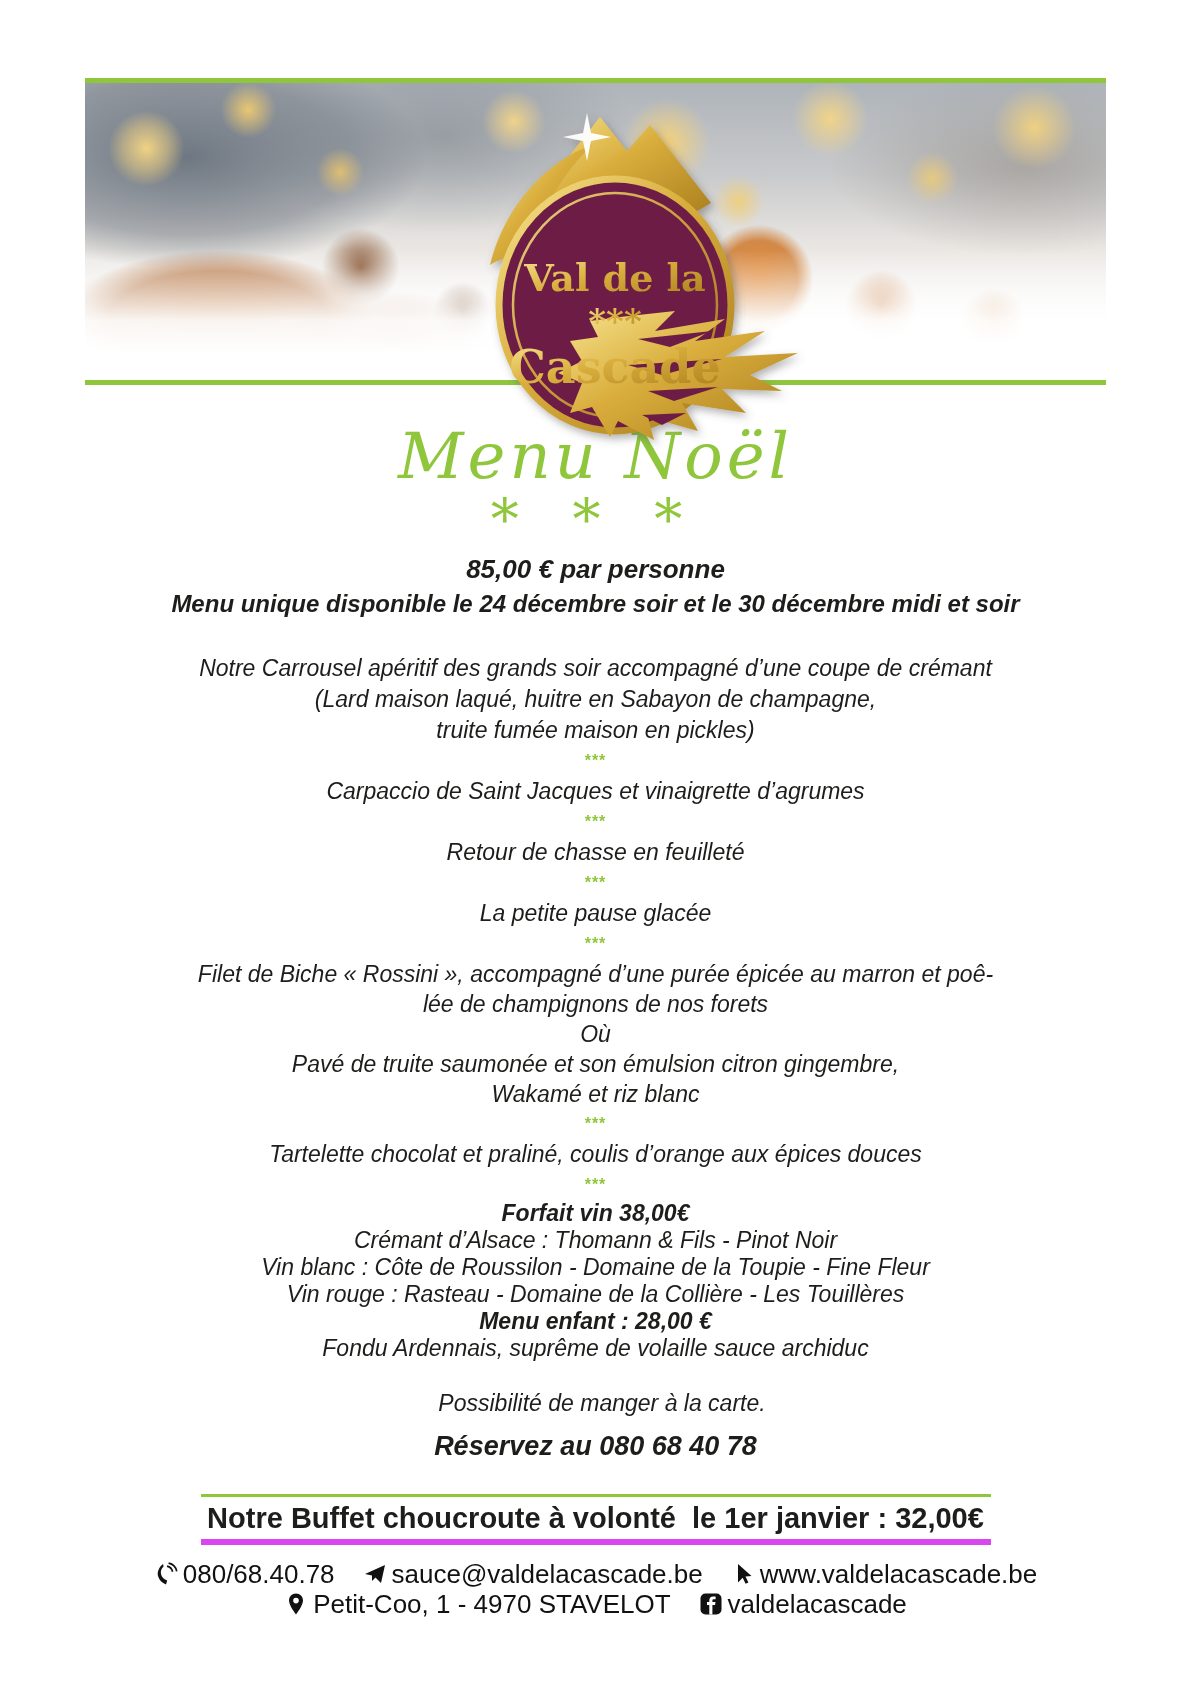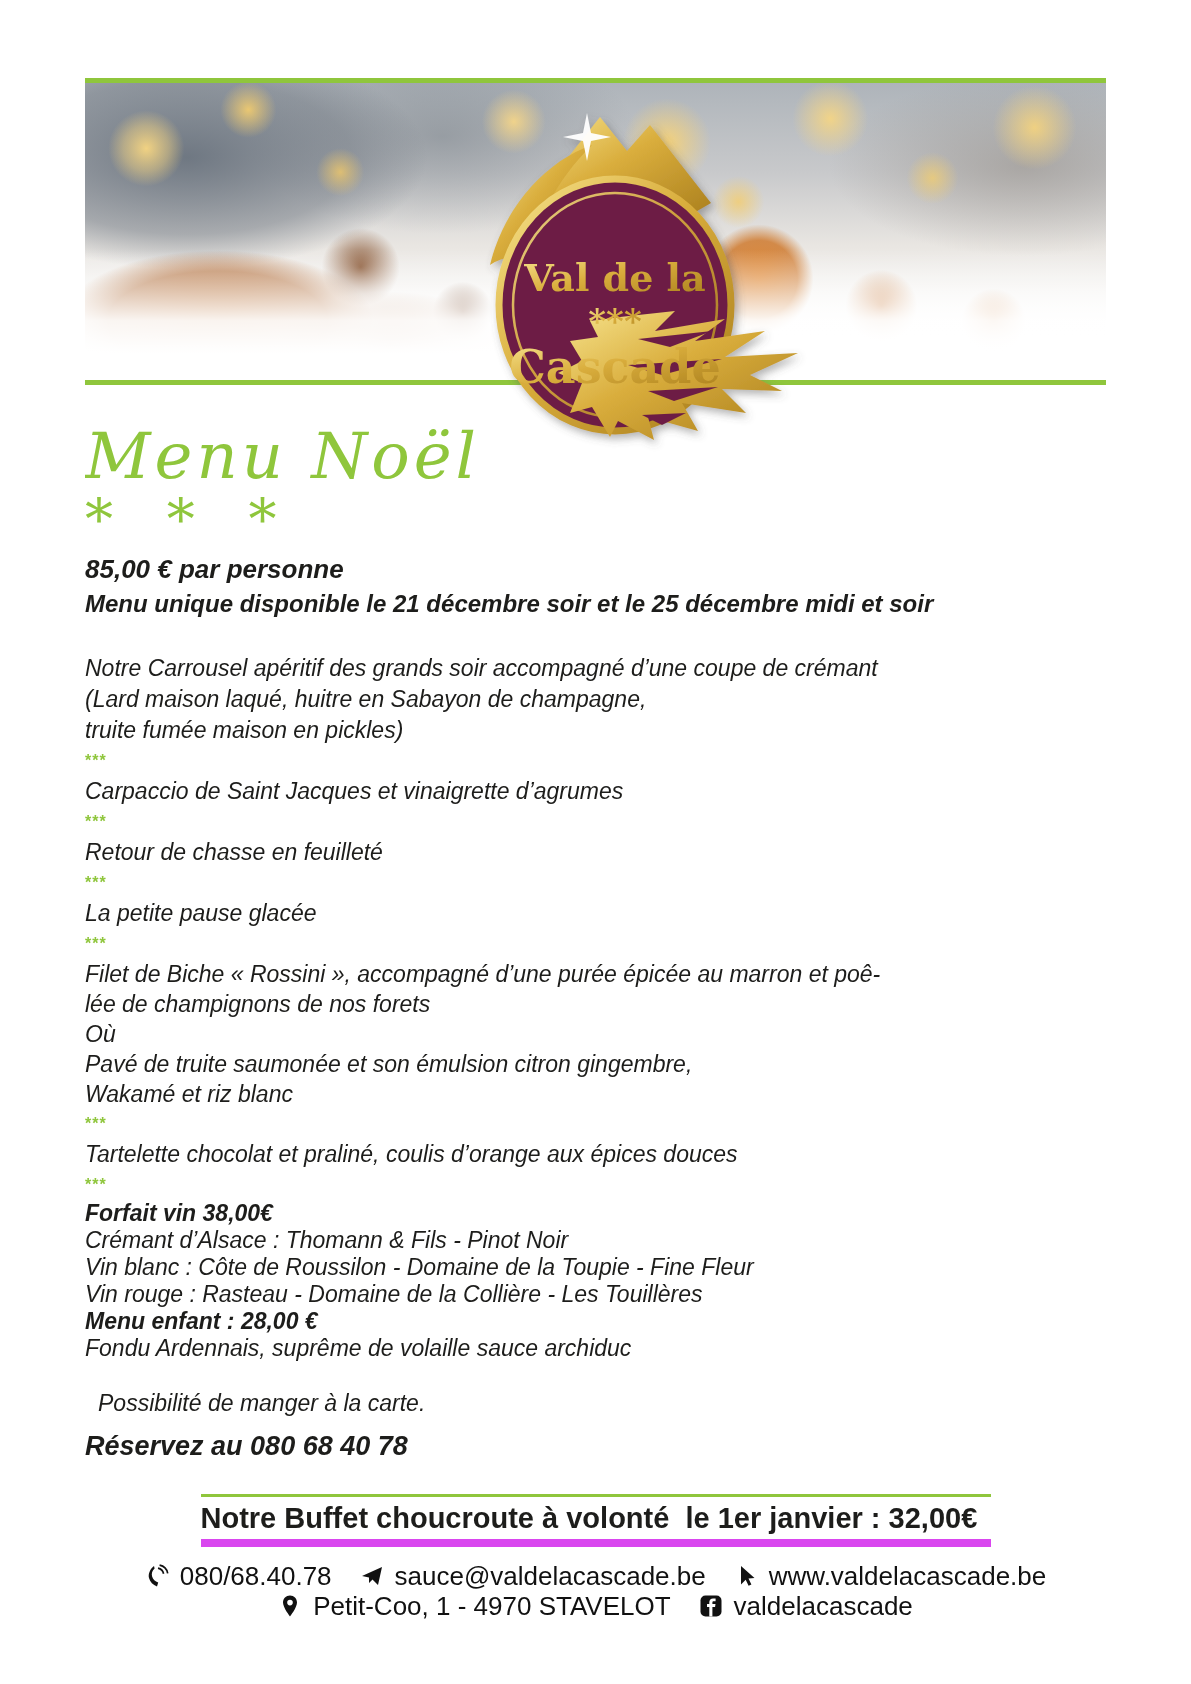--- a/index.html
+++ b/index.html
@@ -1,20 +1,21 @@
 <!DOCTYPE html>
 <html><head>
 <meta charset="utf-8">
 <style>
   * { margin:0; padding:0; box-sizing:border-box; }
   html,body { background:#ffffff; }
   .page {
     position:relative; width:1021px; height:1684px; margin:0 auto;
     background:#ffffff; overflow:hidden;
     font-family:"Liberation Sans", sans-serif; color:#1d1d1b;
+    text-align:center;
   }
   .rule { height:5px; background:#8fc63c; width:100%; }
   .top-rule { margin-top:78px; }
 
   
   .banner {
     position:relative; height:297px; width:100%;
     background:
       linear-gradient(to top, #ffffff 0%, #ffffff 9%, rgba(255,255,255,.92) 20%, rgba(255,255,255,0) 44%),
       radial-gradient(circle 38px at 6% 22%,  rgba(247,214,130,.95) 0%, rgba(247,214,130,.45) 60%, transparent 100%),
@@ -58,30 +59,30 @@
   .course.main { line-height:30px; }
   .first-course { margin-top:36px; }
   .sep { color:#8fc63c; font-size:16px; line-height:14px; font-weight:bold; font-style:normal; margin:8px 0; letter-spacing:1px; }
   .wine-block { font-size:23px; line-height:27px; }
   .block-title { font-weight:bold; }
   .alacarte { margin-top:26px; font-size:23px; line-height:30px; font-style:italic;margin-left:13px; }
   .reserve { margin-top:12px; font-size:27px; line-height:32px; font-weight:bold; }
 
   .buffet-banner {
     margin:32px auto 0 auto; width:790px;
-    border-top:3px solid #8fc63c; border-bottom:8px solid #d946ef;
+    border-top:3px solid #8fc63c; border-bottom:6px solid #d946ef;
     padding:6px 0; font-size:29px; line-height:30px; font-weight:bold;
     white-space:pre-wrap;
   }
 
   
   .footer { margin-top:14px; font-size:26px; line-height:30px; color:#111; }
   .footer-row { display:flex; justify-content:center; align-items:center; gap:10px; }
   .footer-row + .footer-row { margin-top:0px; }
-  .contact { display:inline-flex; align-items:center; gap:11px; margin:0 9px; }
+  .contact { display:inline-flex; align-items:center; gap:5px; margin:0 9px; }
   .ficon { width:24px; height:24px; flex:0 0 auto; }
   .ficon svg { display:block; width:100%; height:100%; fill:#111; }
 </style>
 </head>
 <body>
 
 <div class="page">
 
   <div class="rule top-rule"></div>
 
@@ -118,21 +119,21 @@
         <text class="logo-text" x="145" y="238" font-size="34" text-anchor="middle" fill="url(#gold)">***</text>
         <text class="logo-text" x="145" y="288" font-size="46" text-anchor="middle" fill="url(#gold)">Cascade</text>
       </g>
     </svg>
   </div>
 
   <div class="title">Menu Noël</div>
   <div class="title-stars">* * *</div>
 
   <div class="price">85,00 € par personne</div>
-  <div class="availability">Menu unique disponible le 21 décembre soir et le 25 décembre midi et soir</div>
+  <div class="availability">Menu unique disponible le 24 décembre soir et le 30 décembre midi et soir</div>
 
   <div class="menu">
 
     <div class="course first-course">
       <div>Notre Carrousel apéritif des grands soir accompagné d’une coupe de crémant</div>
       <div>(Lard maison laqué, huitre en Sabayon de champagne,</div>
       <div>truite fumée maison en pickles)</div>
     </div>
     <div class="sep">***</div>
 

